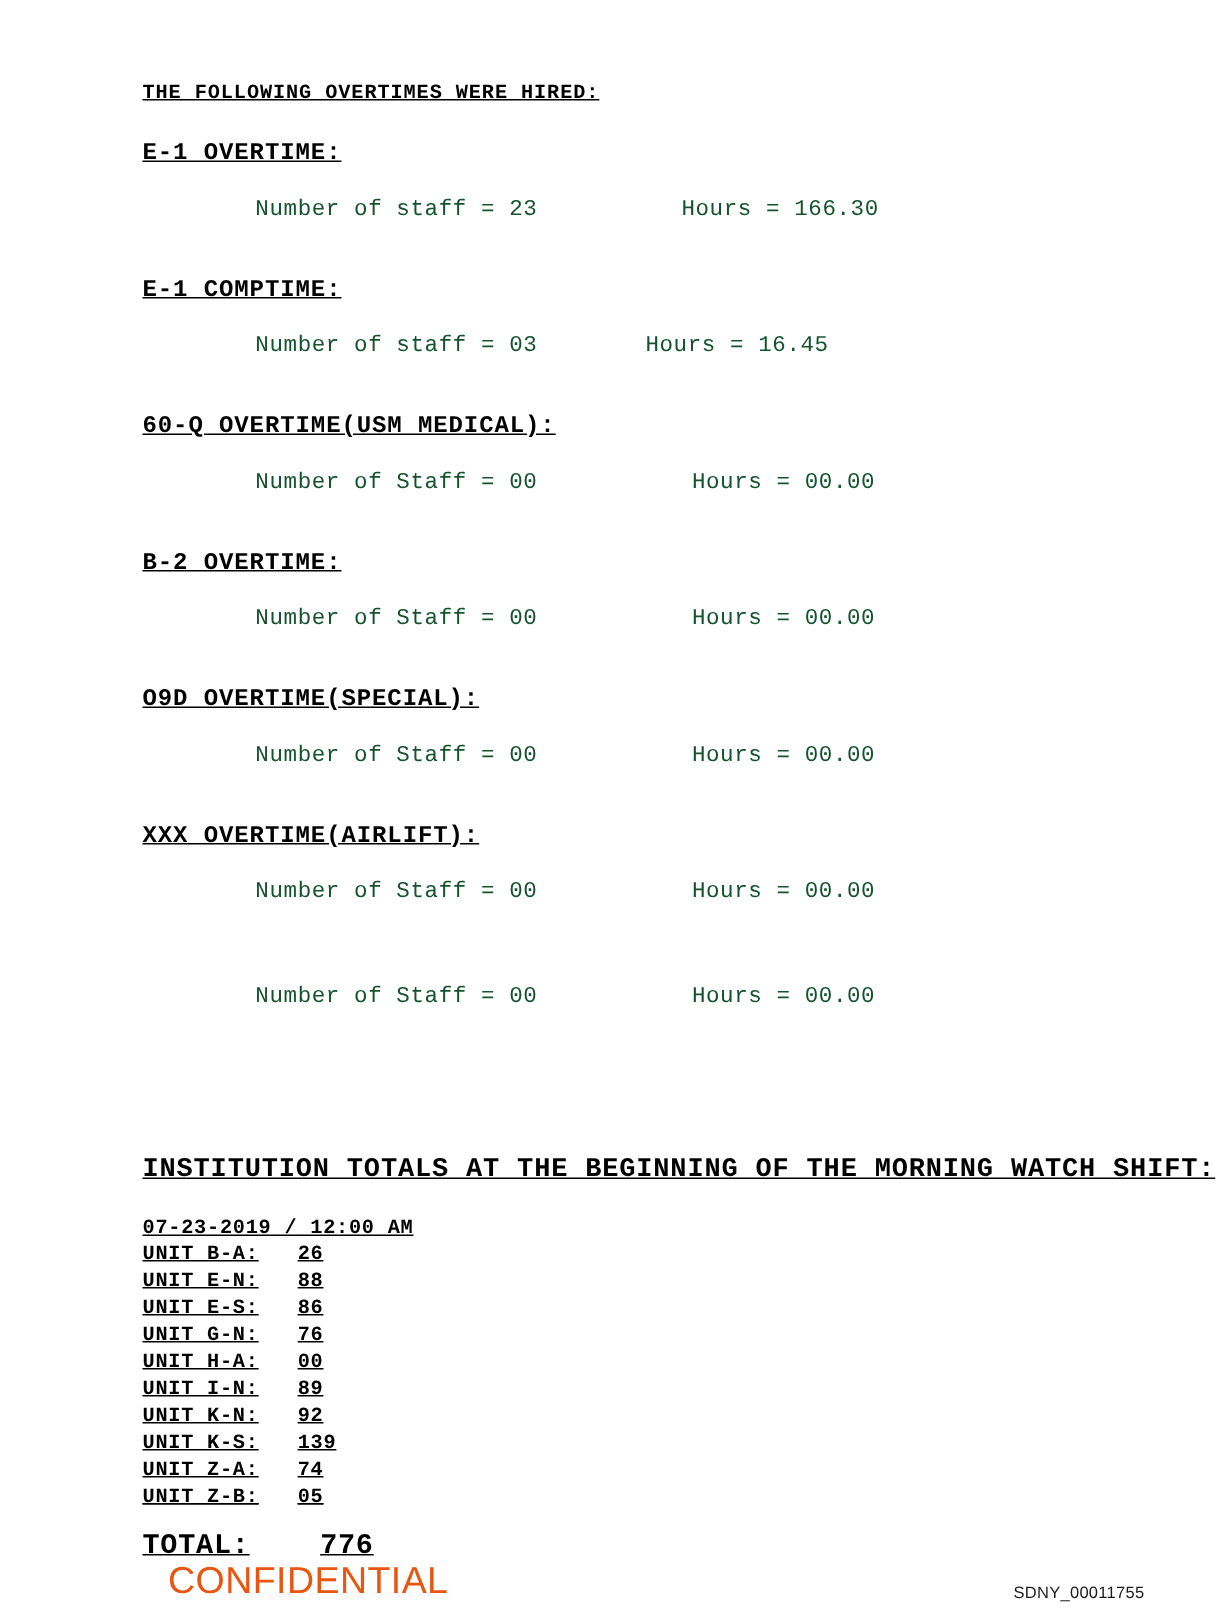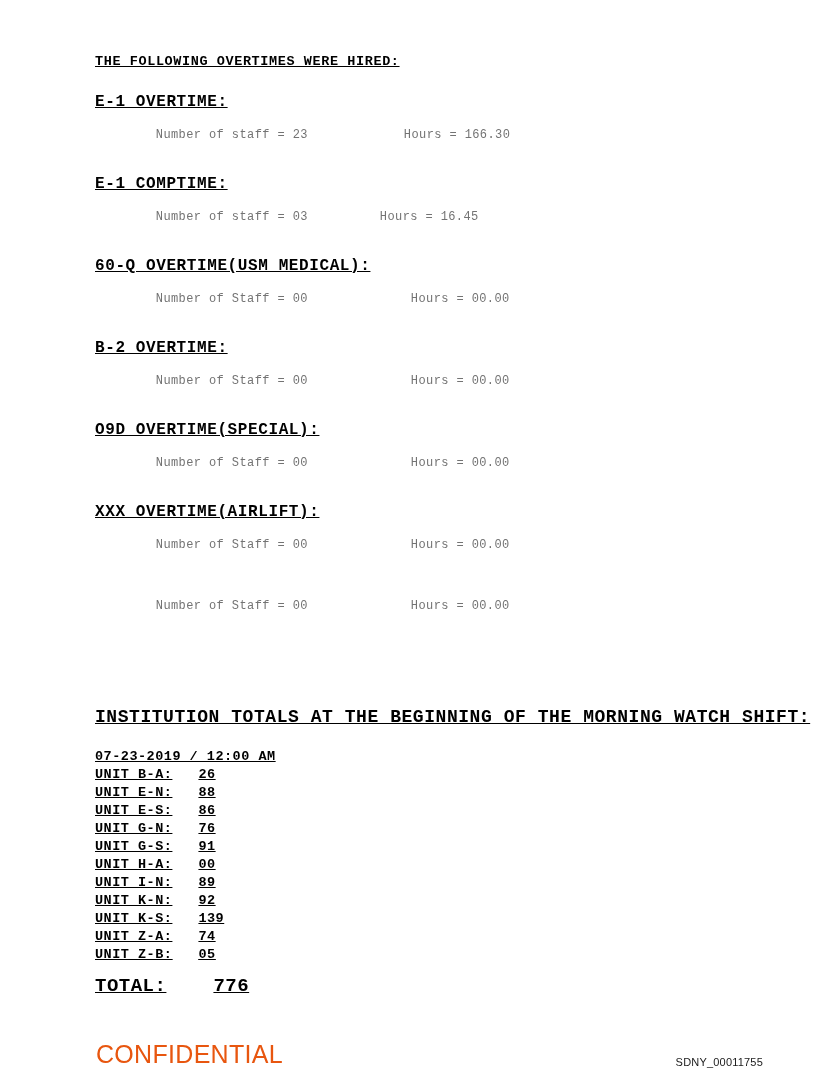--- a/index.html
+++ b/index.html
@@ -42,24 +42,24 @@
   .section .sub {
     font-weight: bold;
     font-size: 16px;
     letter-spacing: 0.6px;
     text-decoration: underline;
     white-space: pre;
     display: inline-block;
     margin-bottom: 3px;
   }
   .row {
-    font-size: 12px;
+    font-size: 15px;
     letter-spacing: 0.4px;
     white-space: pre;
-    color: #737373;
+    color: #14532d;
   }
   .row .staff {
     display: inline-block;
   }
   .row .hours {
     display: inline-block;
   }
 
   .spacer-big { height: 42px; }
 
@@ -99,21 +99,21 @@
     font-weight: bold;
     font-size: 19px;
     letter-spacing: 0.5px;
     white-space: pre;
     line-height: 18px;
     margin-top: 13px;
   }
 
   .confidential {
     position: absolute;
-    left: 96px;
+    left: 112px;
     top: 1040px;
     font-family: "Liberation Sans", sans-serif;
     font-size: 25px;
     color: #e8560f;
     letter-spacing: 0.3px;
   }
   .bates {
     position: absolute;
     right: 22px;
     top: 1056px;
@@ -186,21 +186,20 @@
 
     <div>
       <div><span class="totals-title">INSTITUTION TOTALS AT THE BEGINNING OF THE MORNING WATCH SHIFT:</span></div>
       <div><span class="totals-date">07-23-2019 / 12:00 AM</span></div>
 
       <div class="unit-list">
         <div class="unit-row"><span>UNIT B-A:</span><span style="display:inline-block;width:26px;"></span><span>26</span></div>
         <div class="unit-row"><span>UNIT E-N:</span><span style="display:inline-block;width:26px;"></span><span>88</span></div>
         <div class="unit-row"><span>UNIT E-S:</span><span style="display:inline-block;width:26px;"></span><span>86</span></div>
         <div class="unit-row"><span>UNIT G-N:</span><span style="display:inline-block;width:26px;"></span><span>76</span></div>
-        <div class="unit-row"><span>UNIT G-S:</span><span style="display:inline-block;width:26px;"></span><span>91</span></div>
         <div class="unit-row"><span>UNIT H-A:</span><span style="display:inline-block;width:26px;"></span><span>00</span></div>
         <div class="unit-row"><span>UNIT I-N:</span><span style="display:inline-block;width:26px;"></span><span>89</span></div>
         <div class="unit-row"><span>UNIT K-N:</span><span style="display:inline-block;width:26px;"></span><span>92</span></div>
         <div class="unit-row"><span>UNIT K-S:</span><span style="display:inline-block;width:26px;"></span><span>139</span></div>
         <div class="unit-row"><span>UNIT Z-A:</span><span style="display:inline-block;width:26px;"></span><span>74</span></div>
         <div class="unit-row last"><span>UNIT Z-B:</span><span style="display:inline-block;width:26px;"></span><span>05</span></div>
         <div class="total-row"><span>TOTAL:</span><span style="display:inline-block;width:47px;"></span><span>776</span></div>
       </div>
     </div>
 

